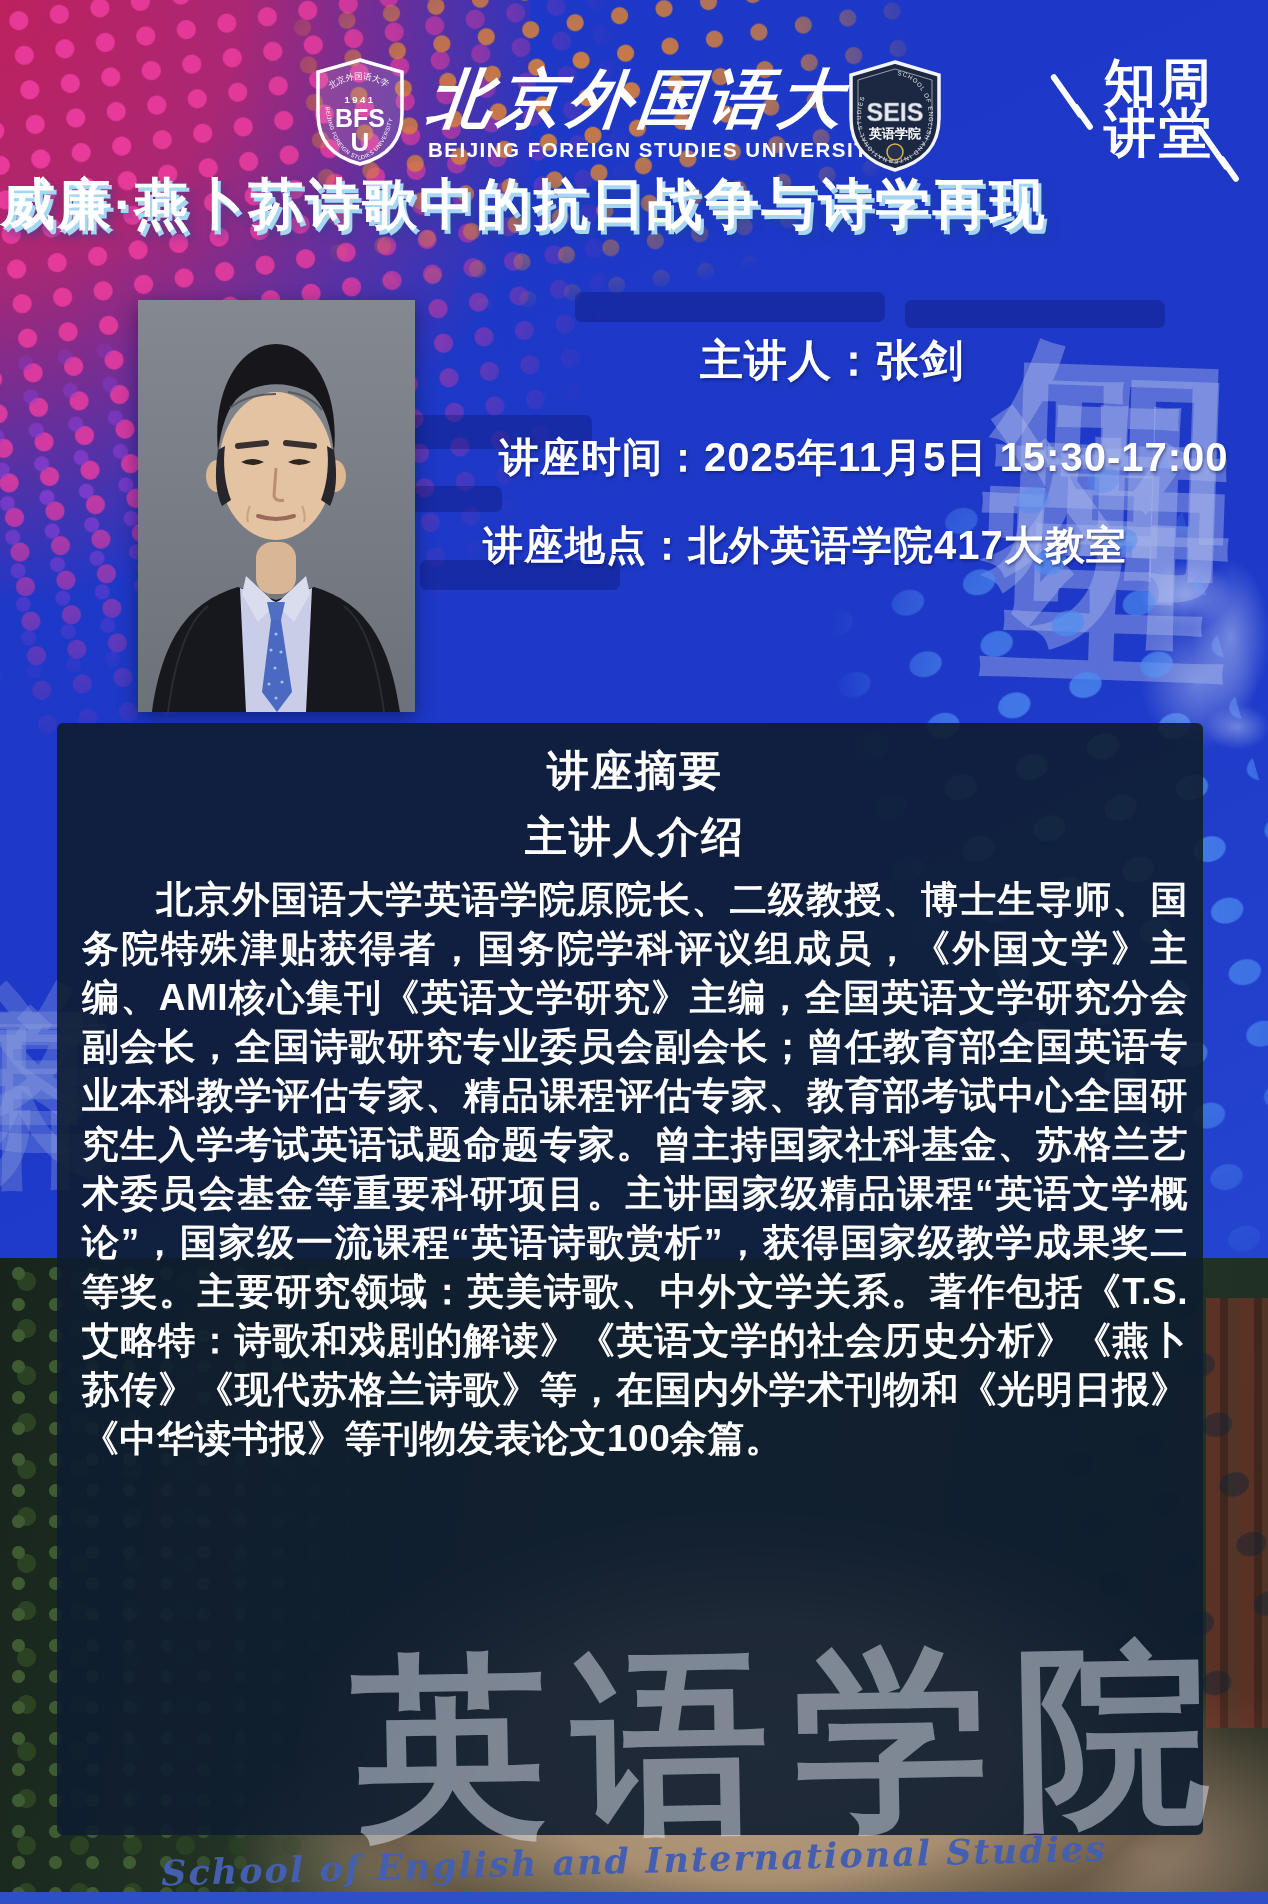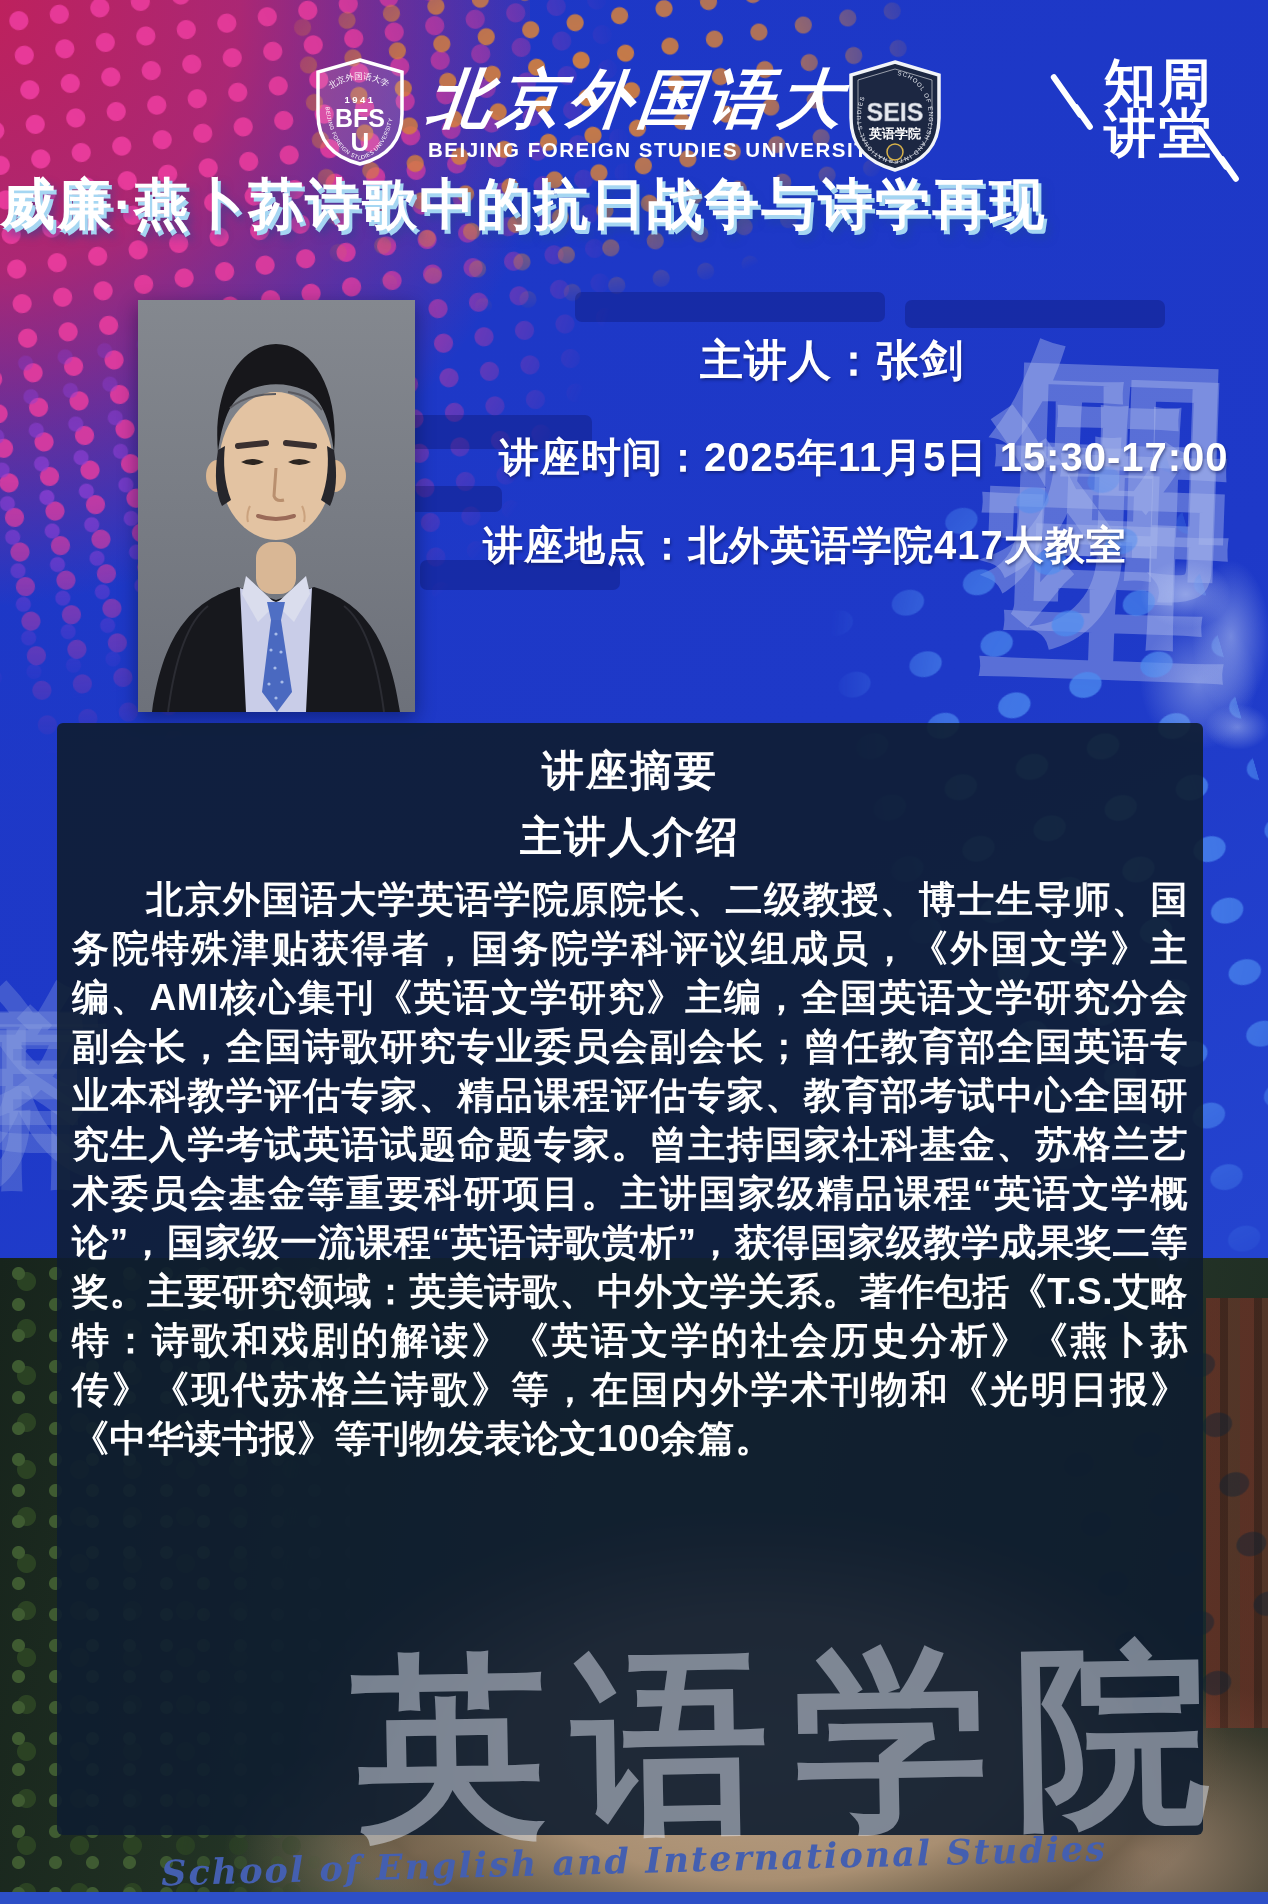--- a/index.html
+++ b/index.html
@@ -92,21 +92,21 @@
   .portrait{left:138px;top:300px;width:277px;height:412px;z-index:4;
     box-shadow:0 6px 18px rgba(0,10,40,.45);}
   .info-line{z-index:4;font-weight:700;letter-spacing:1px;white-space:nowrap;
     text-shadow:1px 2px 3px rgba(10,20,80,.5);}
   .line-speaker{left:700px;top:332px;font-size:43px;}
   .line-time{left:499px;top:430px;font-size:40px;}
   .line-venue{left:483px;top:518px;font-size:40px;}
   .deco-bar{z-index:3;background:rgba(8,16,96,.32);border-radius:7px;}
   
   .panel{left:57px;top:723px;width:1146px;height:1112px;z-index:5;box-sizing:border-box;
-    background:rgba(14,29,48,.9);border-radius:6px;padding:12px 15px 0 15px;}
+    background:rgba(14,29,48,.9);border-radius:6px;padding:12px 15px 0 25px;}
   .section-heading{margin:8px 0 10px 0;text-align:center;font-size:42px;font-weight:900;letter-spacing:2px;}
   .panel p{margin:0;font-size:37px;font-weight:700;line-height:49px;text-align:justify;
     text-indent:2em;letter-spacing:.5px;}
   .heading2{margin-top:8px;}
 </style>
 </head>
 <body>
 
 <div class="poster">
 

